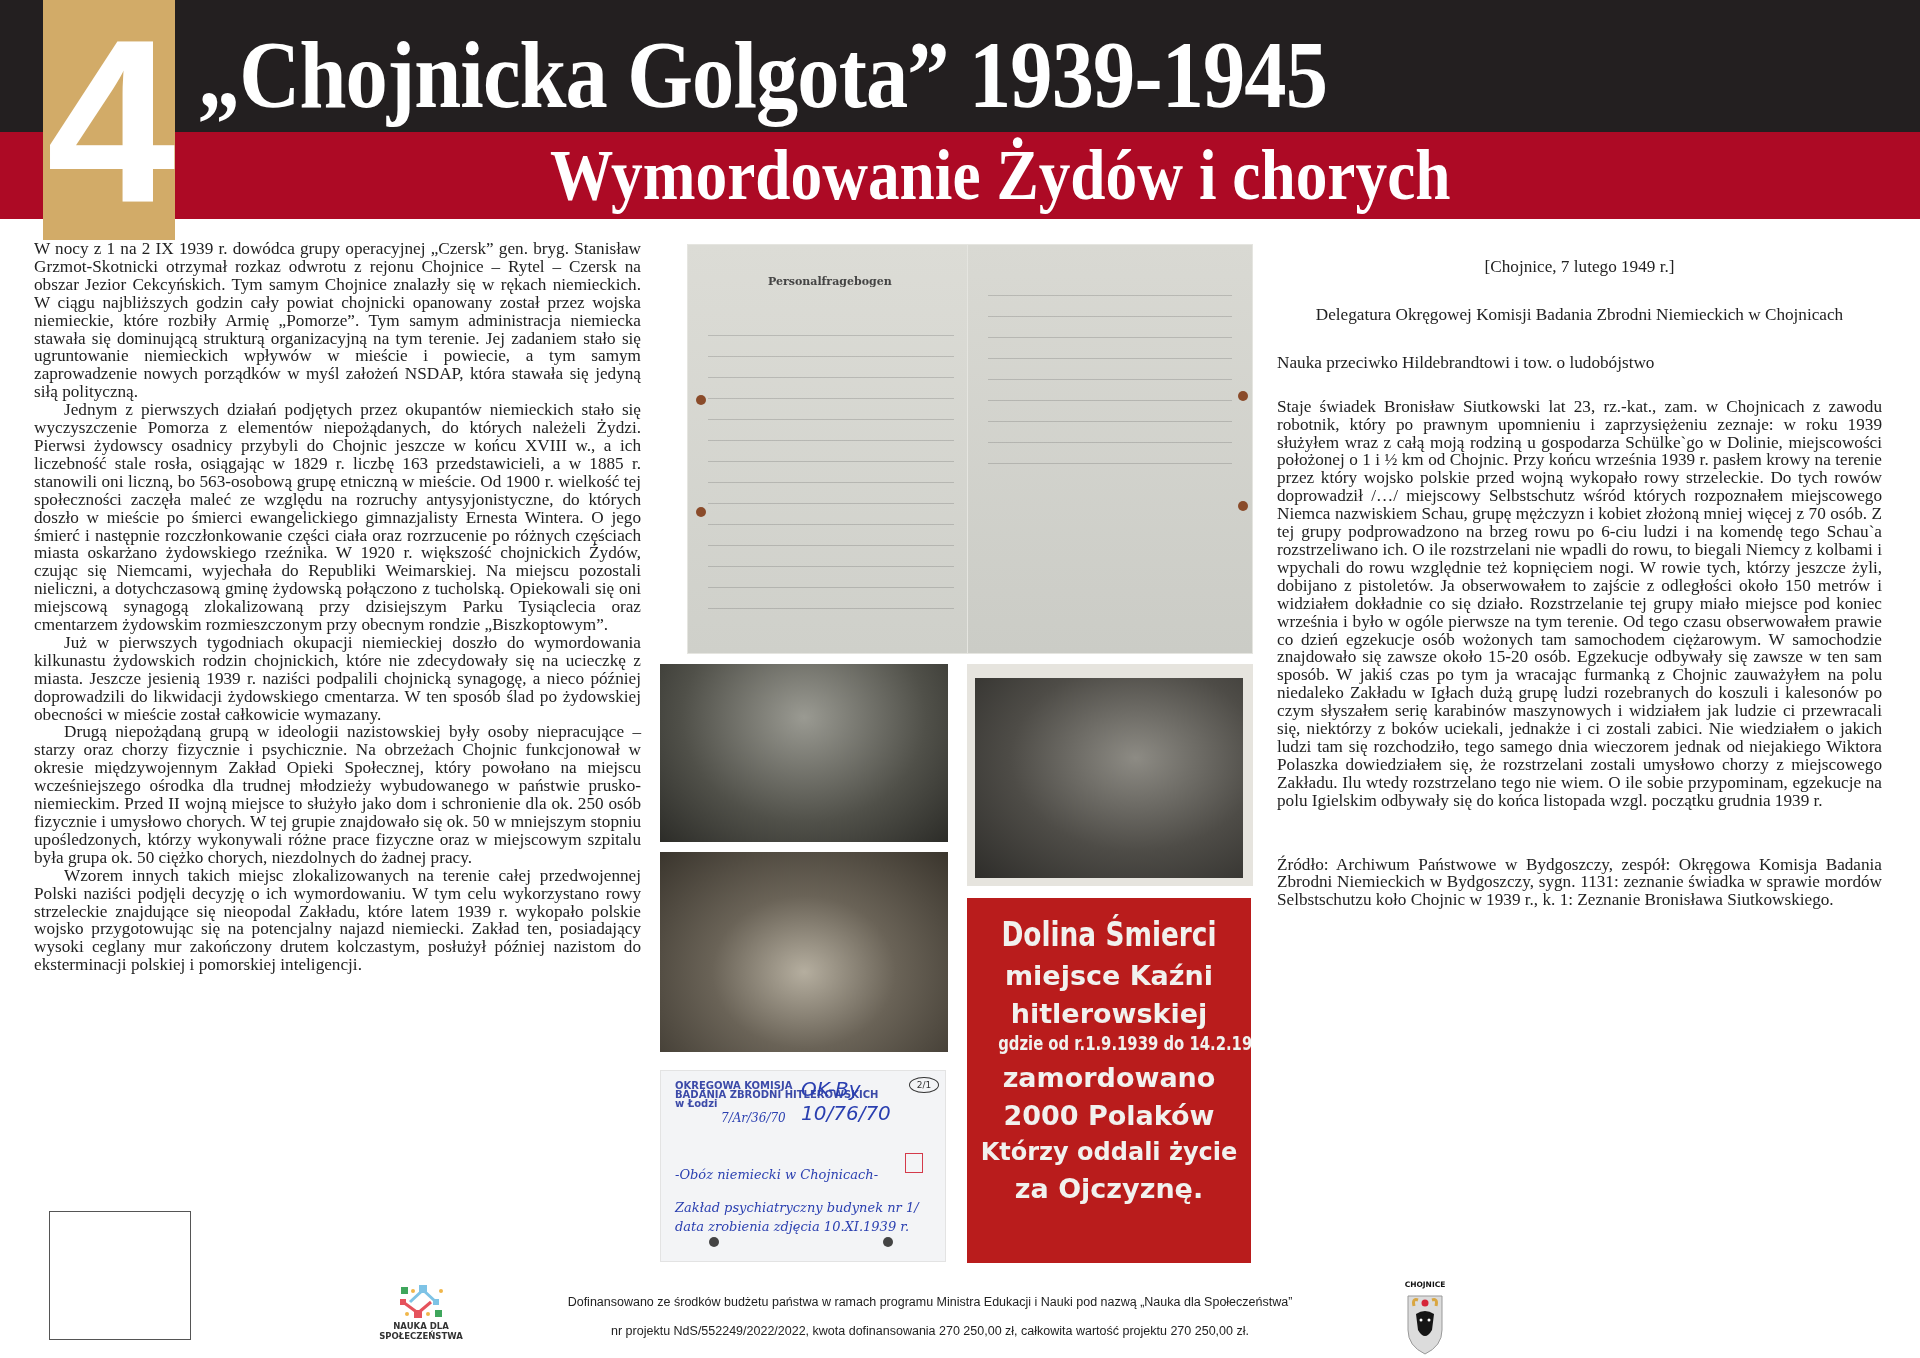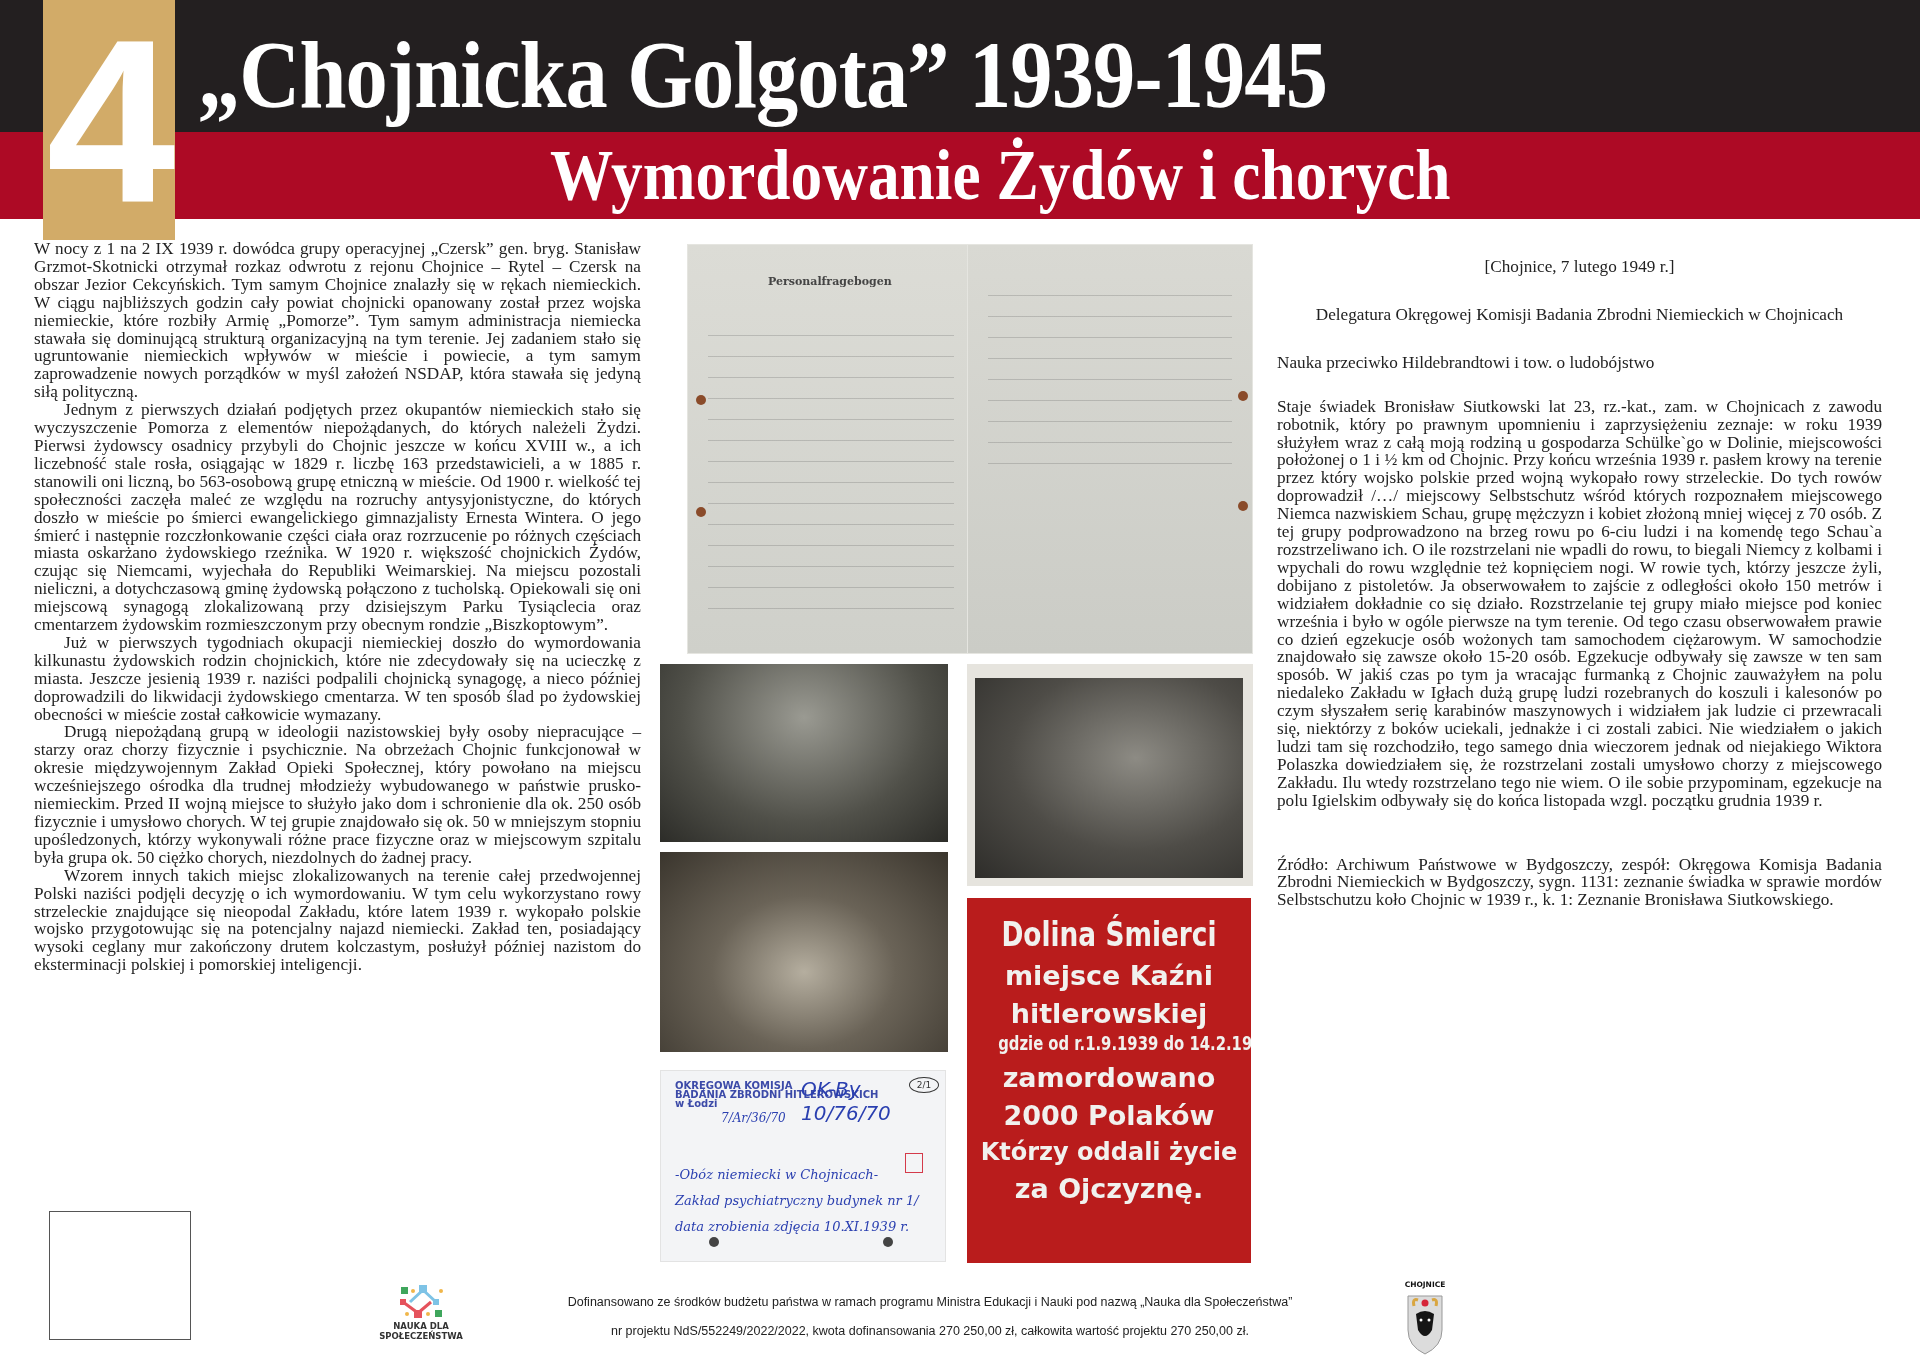--- a/index.html
+++ b/index.html
@@ -118,21 +118,21 @@
   <div class="card-print">
     <div>OKRĘGOWA KOMISJA</div>
     <div>BADANIA ZBRODNI HITLEROWSKICH</div>
     <div>w Łodzi</div>
   </div>
   <div class="card-ref">OK-By 10/76/70</div>
   <div class="card-badge">2/1</div>
   <div class="card-hand" style="top:40px;left:60px;font-size:12px">7/Ar/36/70</div>
   <div class="card-stamp"></div>
   <div class="card-hand" style="top:96px">-Obóz niemiecki w Chojnicach-</div>
-  <div class="card-hand" style="top:122px">Zakład psychiatryczny budynek nr 1/</div>
+  <div class="card-hand" style="top:129px">Zakład psychiatryczny budynek nr 1/</div>
   <div class="card-hand" style="top:148px">data zrobienia zdjęcia 10.XI.1939 r.</div>
   <div class="hole" style="left:48px;top:166px;background:#444"></div>
   <div class="hole" style="left:222px;top:166px;background:#444"></div>
 </div>
 
 <div class="col-right">
   <div class="gap"></div>
   <div class="center">[Chojnice, 7 lutego 1949 r.]</div>
   <div class="gap" style="height:30px"></div>
   <div class="center">Delegatura Okręgowej Komisji Badania Zbrodni Niemieckich w Chojnicach</div>

